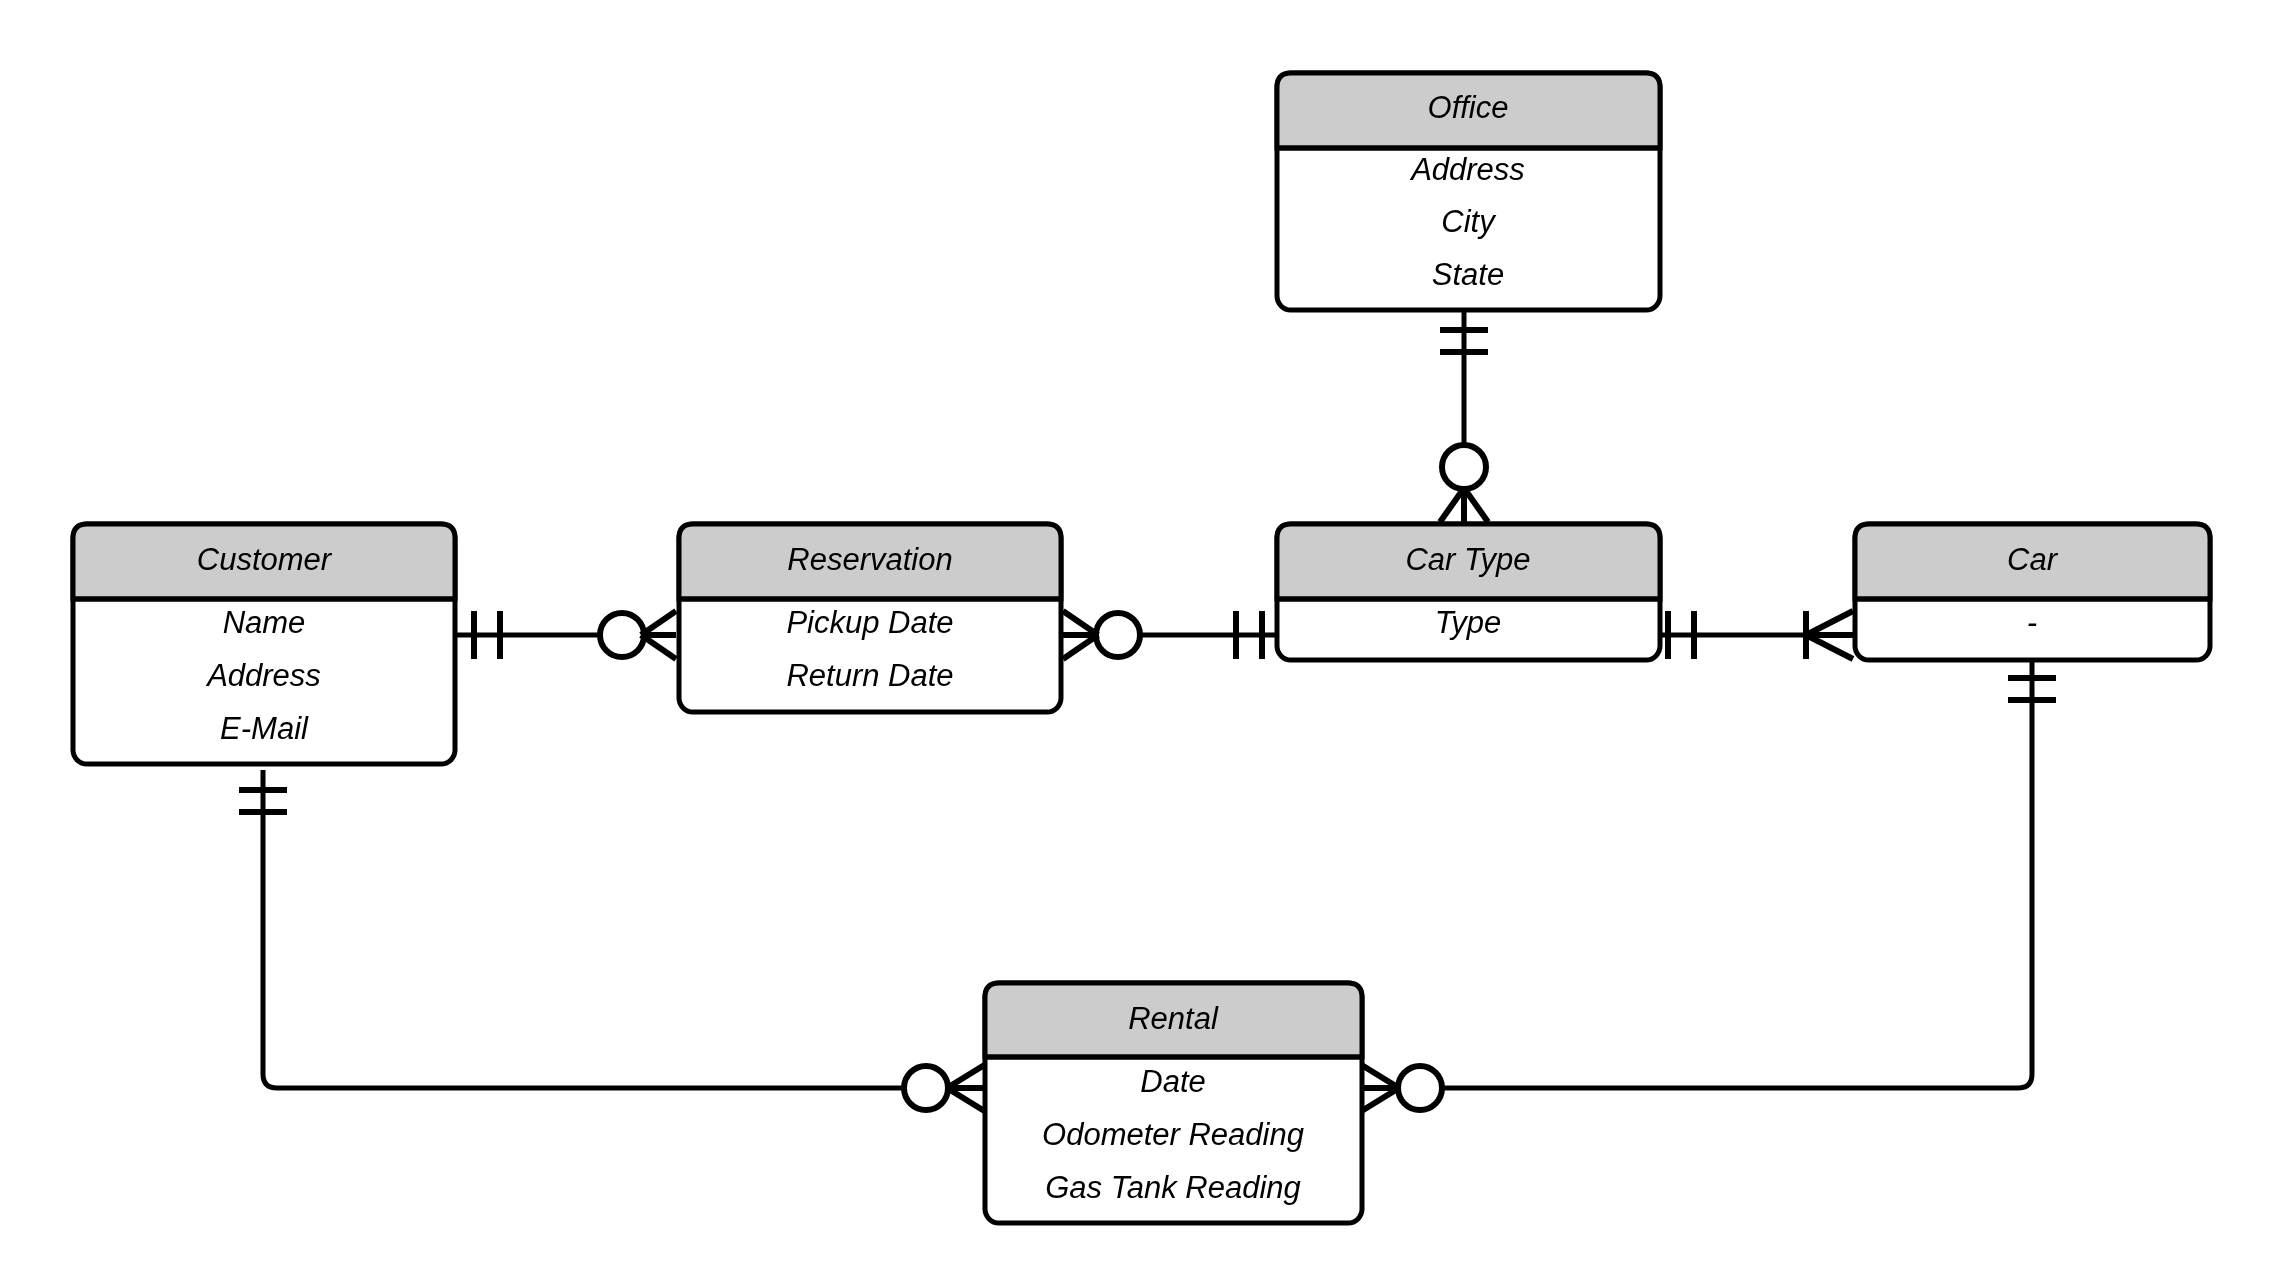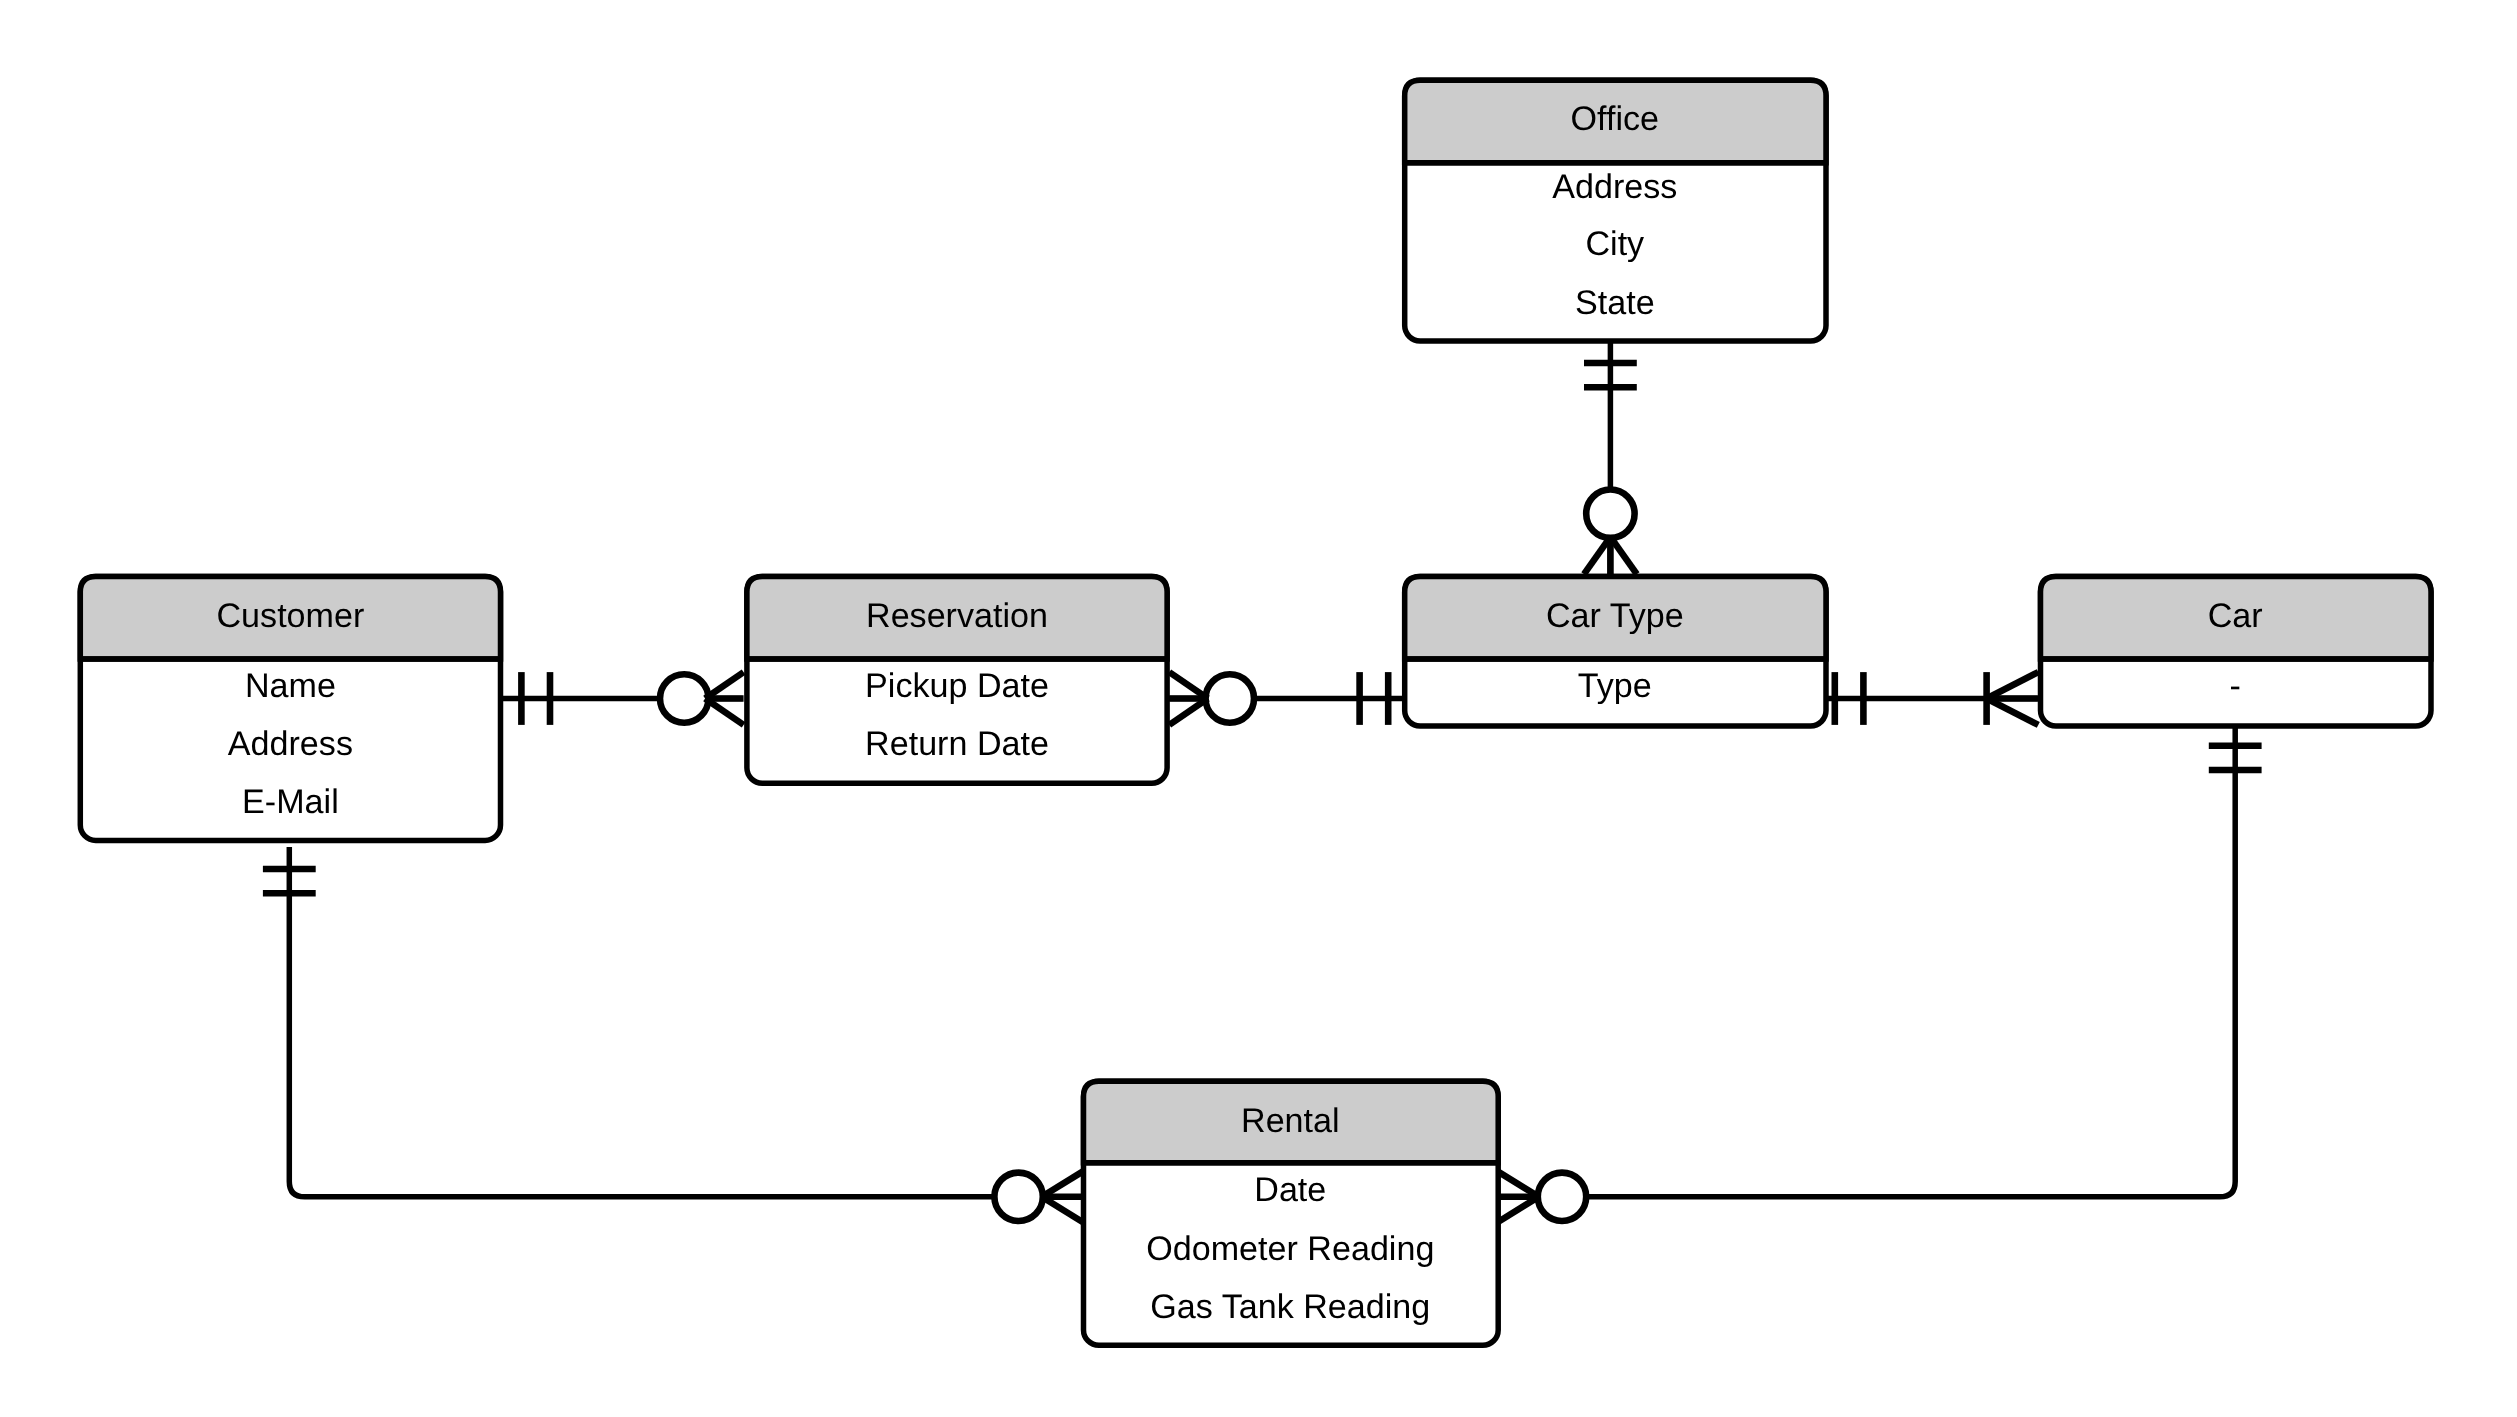--- a/index.html
+++ b/index.html
@@ -6,20 +6,21 @@
     margin: 0;
     padding: 0;
     background: #ffffff;
   }
   #canvas-wrap {
     position: relative;
     width: 2288px;
     height: 1288px;
     background: #ffffff;
     overflow: hidden;
+    font-style: italic;
   }
   svg#er-diagram {
     display: block;
     width: 2288px;
     height: 1288px;
     background: #ffffff;
   }
   .entity-box-header-rect {
     fill: #cccccc;
     stroke: #000000;

